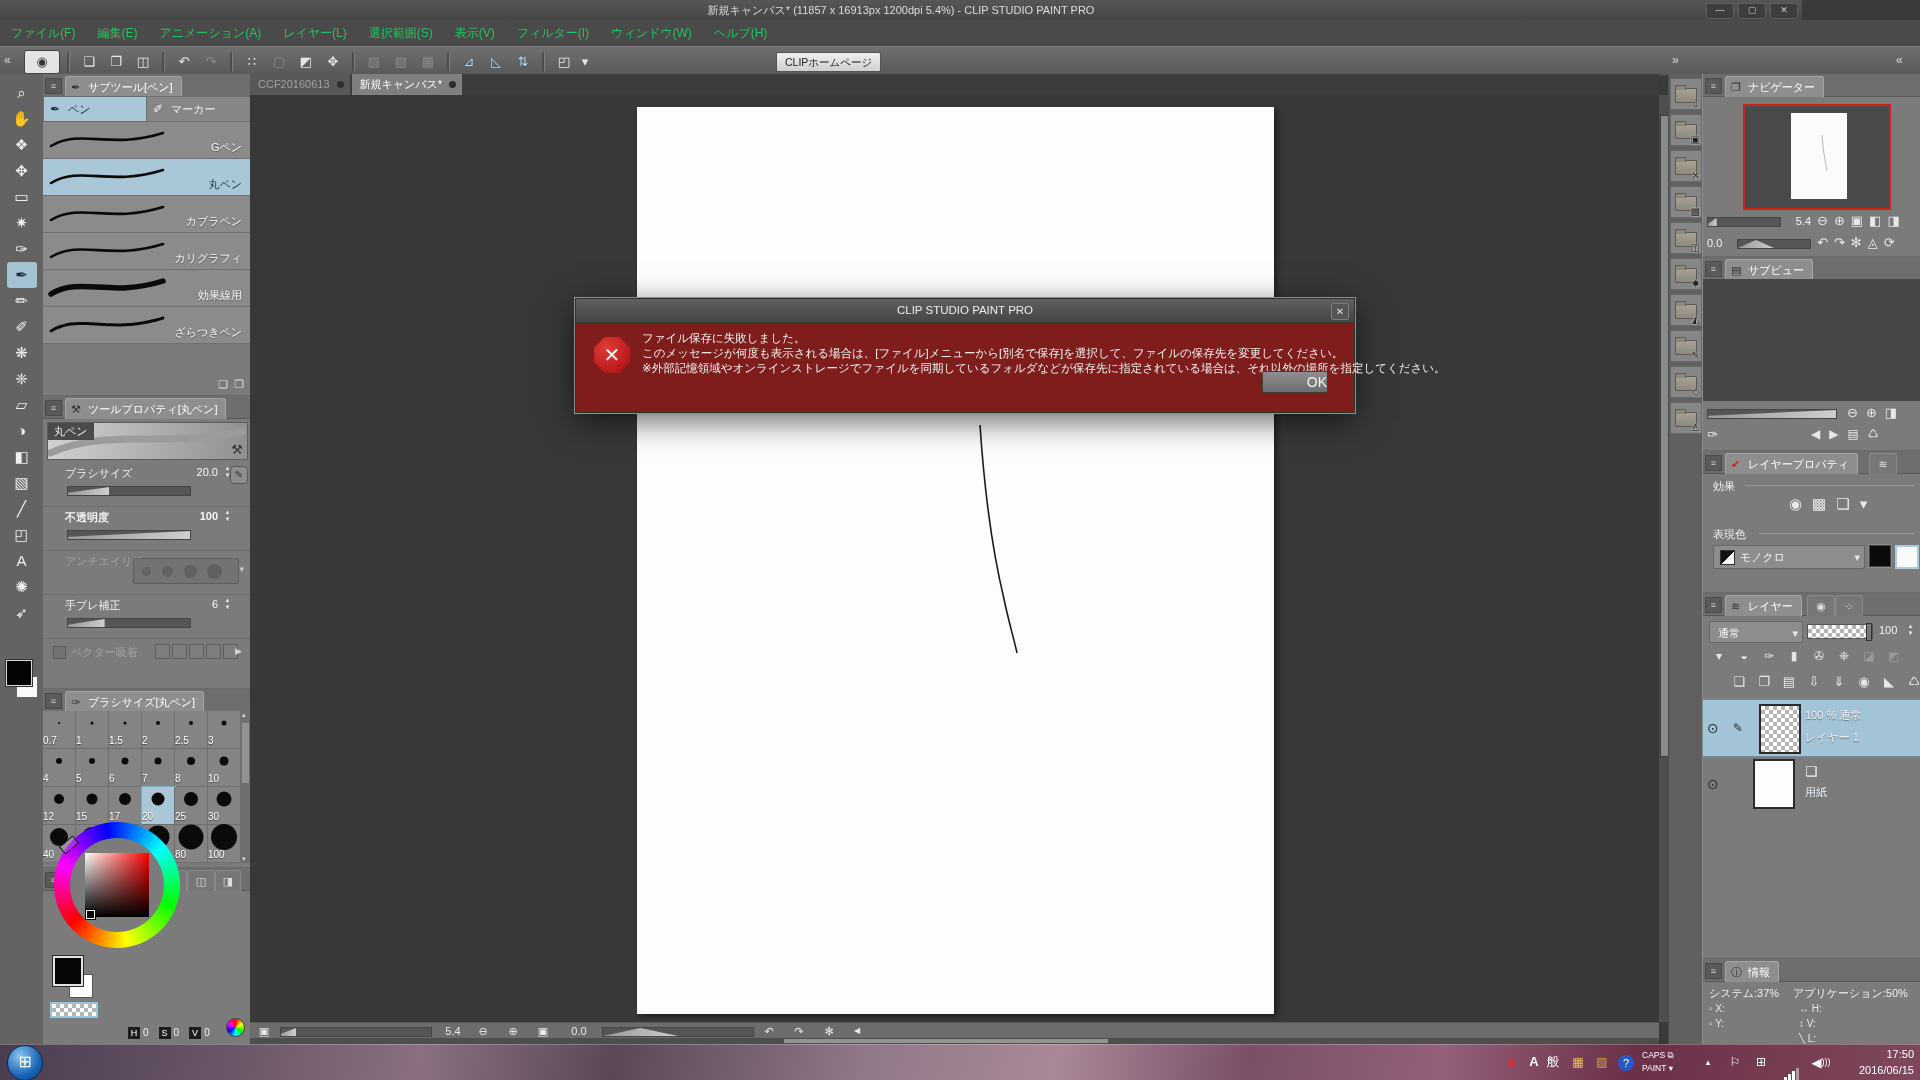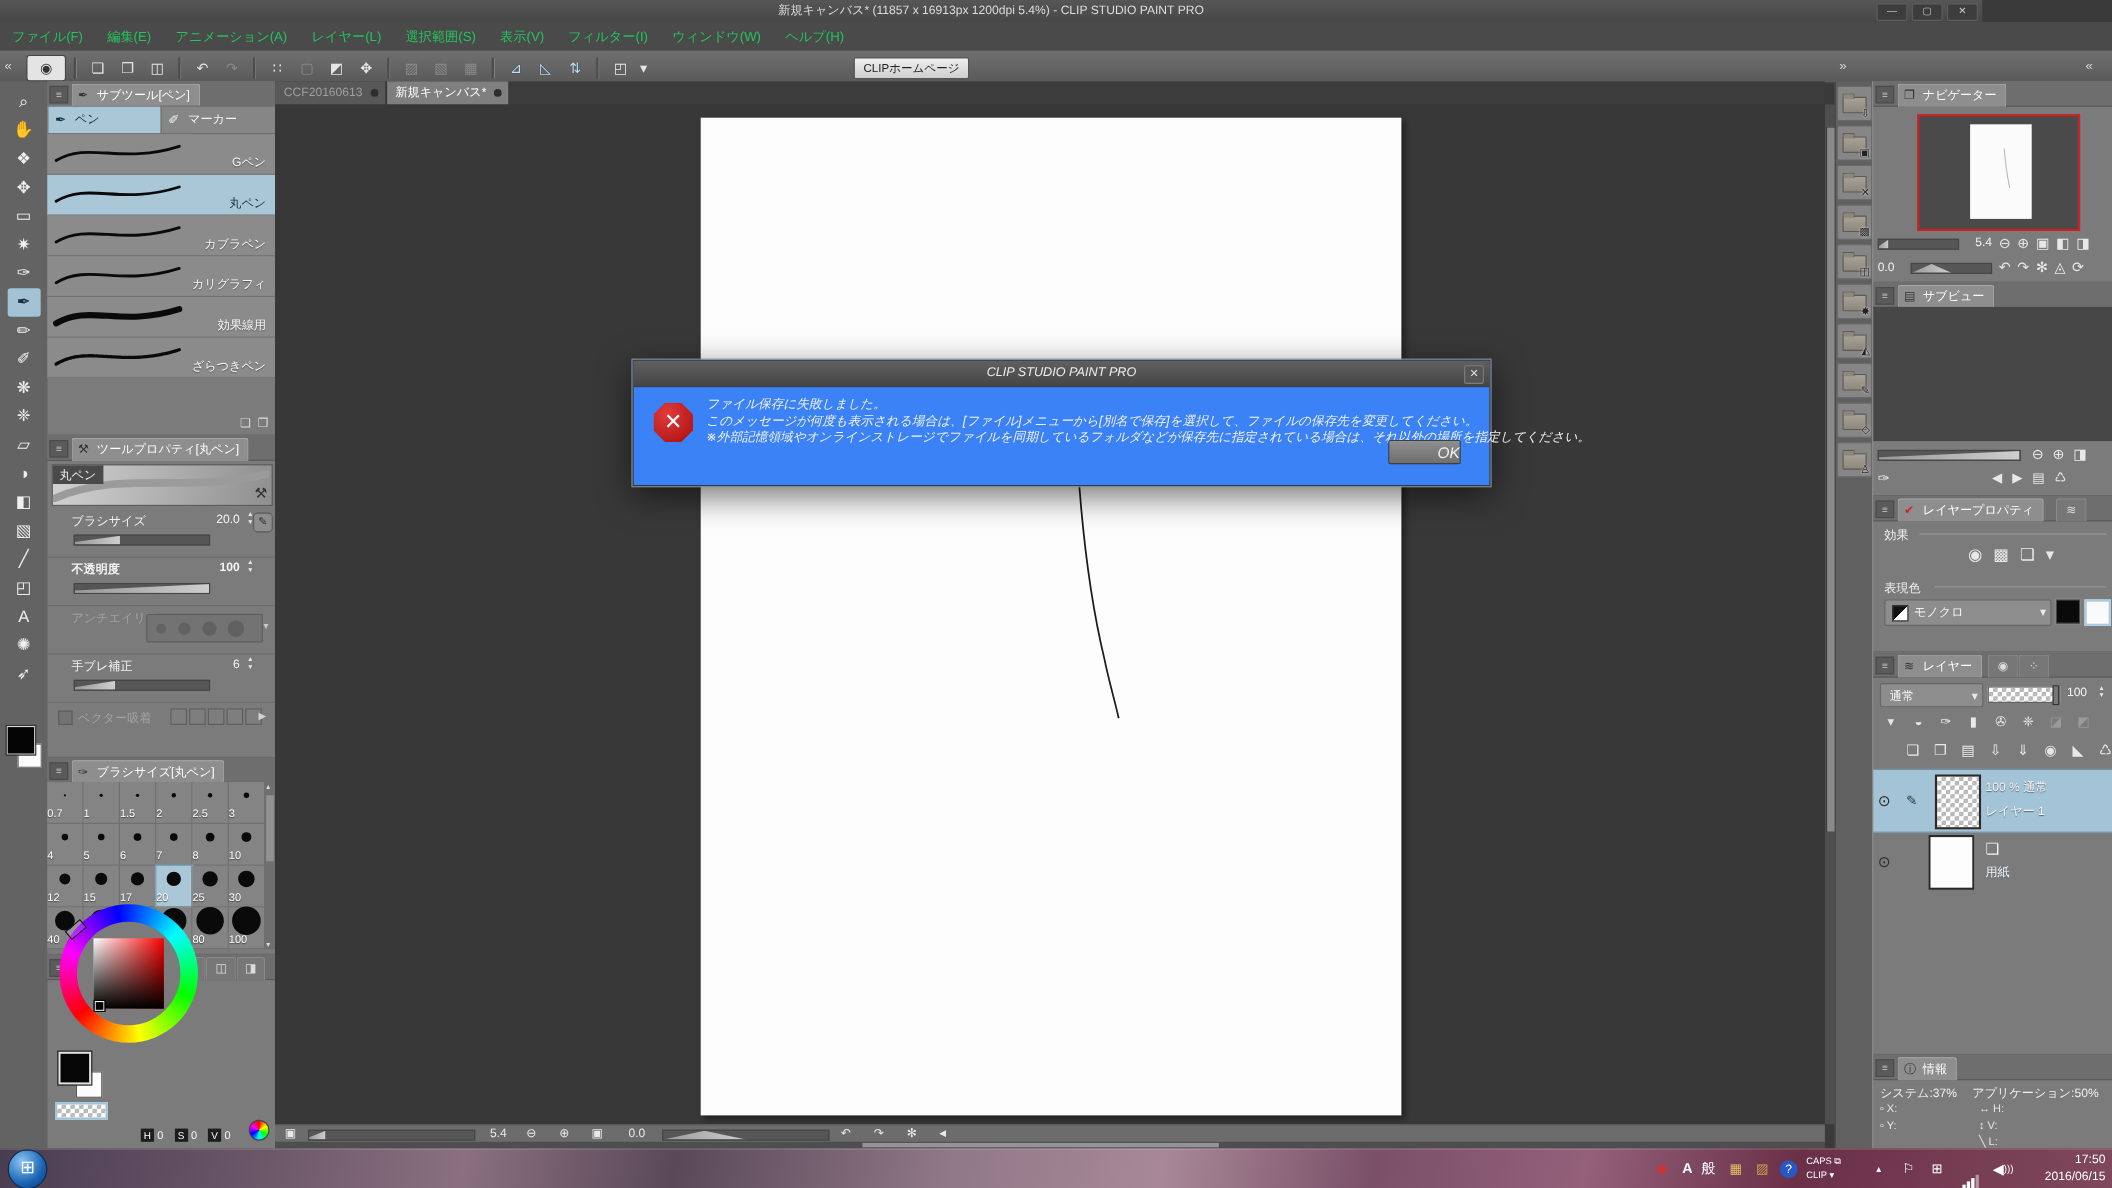--- a/index.html
+++ b/index.html
@@ -118,22 +118,22 @@
          color:#f4f4f4;font-size:11px;line-height:22px;}
   .ddbox .dd{position:absolute;right:4px;top:0;color:#e8e8e8;}
   .lrow1,.lrow2{position:absolute;display:flex;gap:5px;align-items:center;}
   .lic{width:20px;height:18px;color:#e8e8e8;font-size:12px;line-height:18px;text-align:center;}
   .lic.disabled{color:#9a9a9a;}
   .layeritem{position:absolute;left:0;width:218px;}
   .eyec{position:absolute;left:4px;top:50%;transform:translateY(-50%);color:#2c2c2c;font-size:14px;}
   .thumbbox{position:absolute;left:56px;top:4px;width:38px;height:46px;border:2px solid #2a2a2a;}
   .ltext{position:absolute;left:102px;font-size:11px;color:#f5f5f5;text-shadow:0 1px 1px #567;}
   
-  #dialog{left:575px;top:327px;width:778px;height:113px;background:#3b82f6;border:1px solid #2f2f2f;
-          outline:1px solid #8f8f8f;box-shadow:0 8px 30px rgba(0,0,0,.6);z-index:50;font-style:italic;}
+  #dialog{left:575px;top:298px;width:778px;height:113px;background:#7f1d1d;border:1px solid #2f2f2f;
+          outline:1px solid #8f8f8f;box-shadow:0 8px 30px rgba(0,0,0,.6);z-index:50;}
   #dlgtitle{position:absolute;left:0;top:0;width:100%;height:23px;background:linear-gradient(#606060,#454545);
             color:#ececec;font-size:11.5px;text-align:center;line-height:23px;border-bottom:1px solid #3a3a3a;}
   #dlgclose{position:absolute;right:5px;top:4px;width:16px;height:15px;color:#e0e0e0;font-size:10px;
             line-height:15px;text-align:center;border:1px solid #7d7d7d;border-radius:2px;background:#555;}
   #dlgicon{position:absolute;left:18px;top:38px;width:36px;height:36px;background:radial-gradient(circle at 35% 30%,#e23b3b,#a80d0d);
            clip-path:polygon(30% 0,70% 0,100% 30%,100% 70%,70% 100%,30% 100%,0 70%,0 30%);
            color:#fff;font-size:20px;font-weight:bold;text-align:center;line-height:36px;}
   .dlgline{position:absolute;left:66px;font-size:11.5px;color:#f2f2f2;white-space:nowrap;}
   #okbtn{position:absolute;right:26px;top:72px;width:64px;height:20px;background:linear-gradient(#8f8f8f,#6e6e6e);
          border:1px solid #3e3e3e;border-radius:2px;color:#f2f2f2;font-size:14px;text-align:right;line-height:20px;}
@@ -802,21 +802,21 @@
   <div id="startorb" class="abs">⊞</div>
 
   <div class="tray" style="left:1502px;width:18px;"><span style="color:#d83030;">◉</span></div>
   <div class="tray" style="left:1526px;width:16px;font-size:13px;font-weight:bold;">A</div>
   <div class="tray" style="left:1544px;width:18px;font-size:13px;">般</div>
   <div class="tray" style="left:1568px;width:20px;color:#e8c060;">▦</div>
   <div class="tray" style="left:1592px;width:20px;color:#d0a050;">▨</div>
   <div class="tray" style="left:1616px;width:20px;"><span style="display:inline-block;width:16px;height:16px;border-radius:50%;background:#2858c8;font-size:11px;line-height:16px;vertical-align:middle;">?</span></div>
   <div class="tray" style="left:1642px;width:44px;line-height:13px;padding-top:5px;font-size:8.5px;text-align:left;">
     <div><span>CAPS</span> ⧉</div>
-    <div><span>CLIP</span> <span>▾</span></div>
+    <div><span>PAINT</span> <span>▾</span></div>
   </div>
   <div class="tray" style="left:1700px;width:16px;font-size:9px;">▴</div>
   <div class="tray" style="left:1726px;width:18px;">⚐</div>
   <div class="tray" style="left:1752px;width:18px;">⊞</div>
   <div class="tray" style="left:1780px;width:24px;">
     <span class="bars"><i style="height:4px;"></i><i style="height:7px;"></i><i style="height:10px;"></i><i style="height:13px;opacity:.45;"></i></span>
   </div>
   <div class="tray" style="left:1810px;width:22px;font-size:13px;">◀<span style="font-size:9px;vertical-align:2px;">)))</span></div>
   <div class="tray" style="left:1842px;width:72px;line-height:16px;padding-top:2px;font-size:11px;text-align:right;">
     <div>17:50</div>

